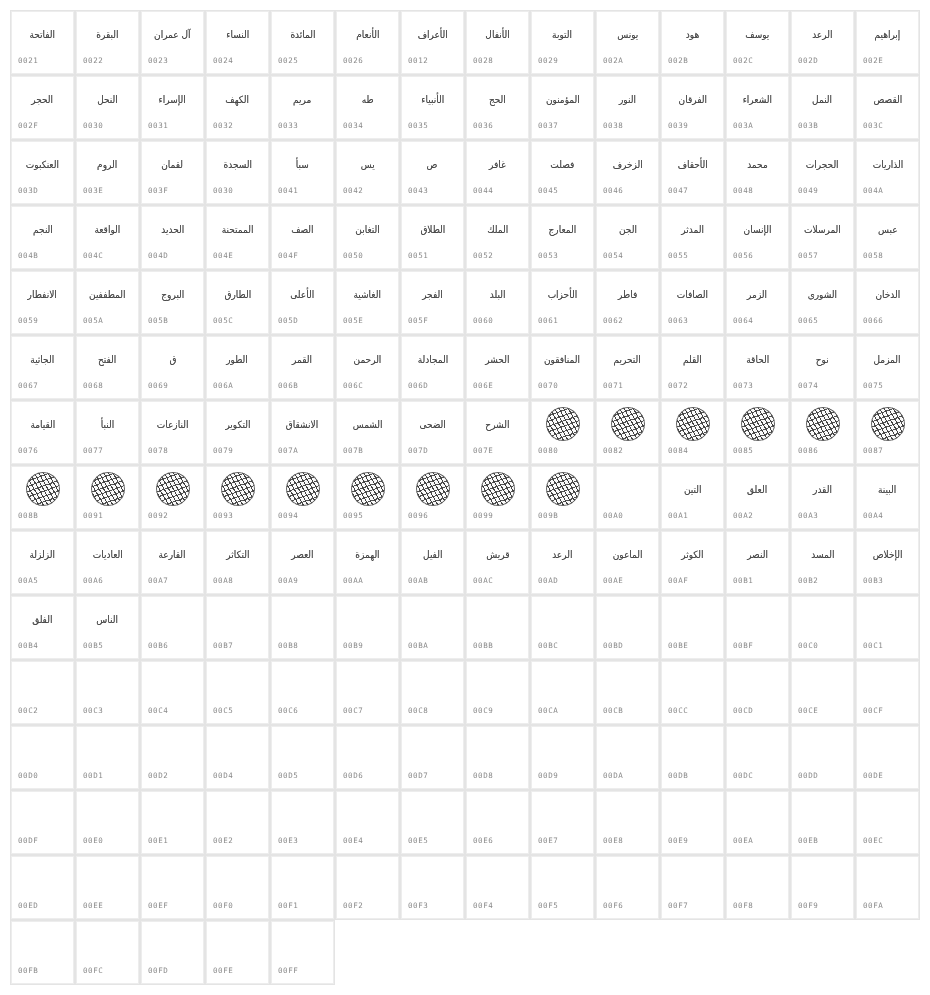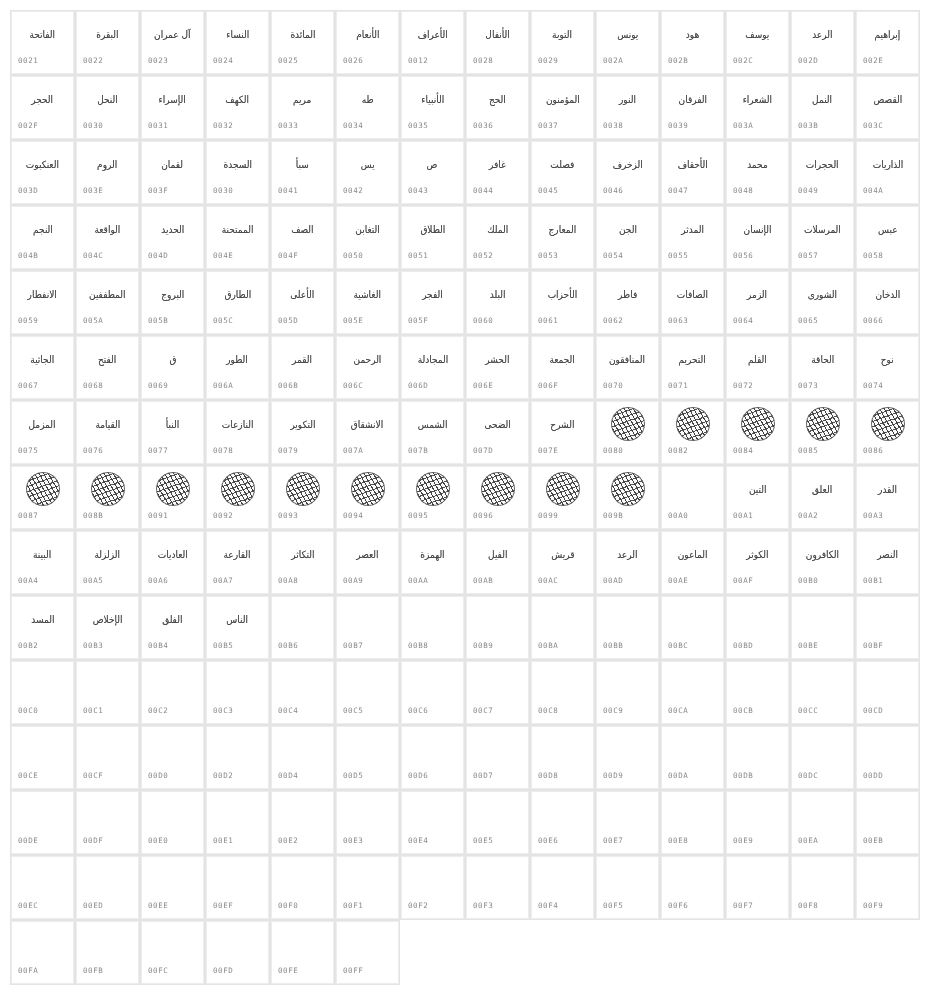--- a/index.html
+++ b/index.html
@@ -515,26 +515,20 @@
     <div class="code">006D</div>
   </div>
     <div class="cell">
     <div class="glyph surah">
         <span>الحشر</span>
       </div>
     <div class="code">006E</div>
   </div>
     <div class="cell">
     <div class="glyph surah">
-        <span>الجمعة</span>
-      </div>
-    <div class="code">006F</div>
-  </div>
-    <div class="cell">
-    <div class="glyph surah">
         <span>المنافقون</span>
       </div>
     <div class="code">0070</div>
   </div>
     <div class="cell">
     <div class="glyph surah">
         <span>التحريم</span>
       </div>
     <div class="code">0071</div>
   </div>
@@ -789,26 +783,20 @@
     <div class="code">00AE</div>
   </div>
     <div class="cell">
     <div class="glyph surah">
         <span>الكوثر</span>
       </div>
     <div class="code">00AF</div>
   </div>
     <div class="cell">
     <div class="glyph surah">
-        <span>الكافرون</span>
-      </div>
-    <div class="code">00B0</div>
-  </div>
-    <div class="cell">
-    <div class="glyph surah">
         <span>النصر</span>
       </div>
     <div class="code">00B1</div>
   </div>
     <div class="cell">
     <div class="glyph surah">
         <span>المسد</span>
       </div>
     <div class="code">00B2</div>
   </div>
@@ -930,20 +918,24 @@
     <div class="glyph"></div>
     <div class="code">00CE</div>
   </div>
     <div class="cell">
     <div class="glyph"></div>
     <div class="code">00CF</div>
   </div>
     <div class="cell">
     <div class="glyph"></div>
     <div class="code">00D0</div>
+  </div>
+    <div class="cell">
+    <div class="glyph"></div>
+    <div class="code">00D1</div>
   </div>
     <div class="cell">
     <div class="glyph"></div>
     <div class="code">00D2</div>
   </div>
     <div class="cell">
     <div class="glyph"></div>
     <div class="code">00D4</div>
   </div>
     <div class="cell">

